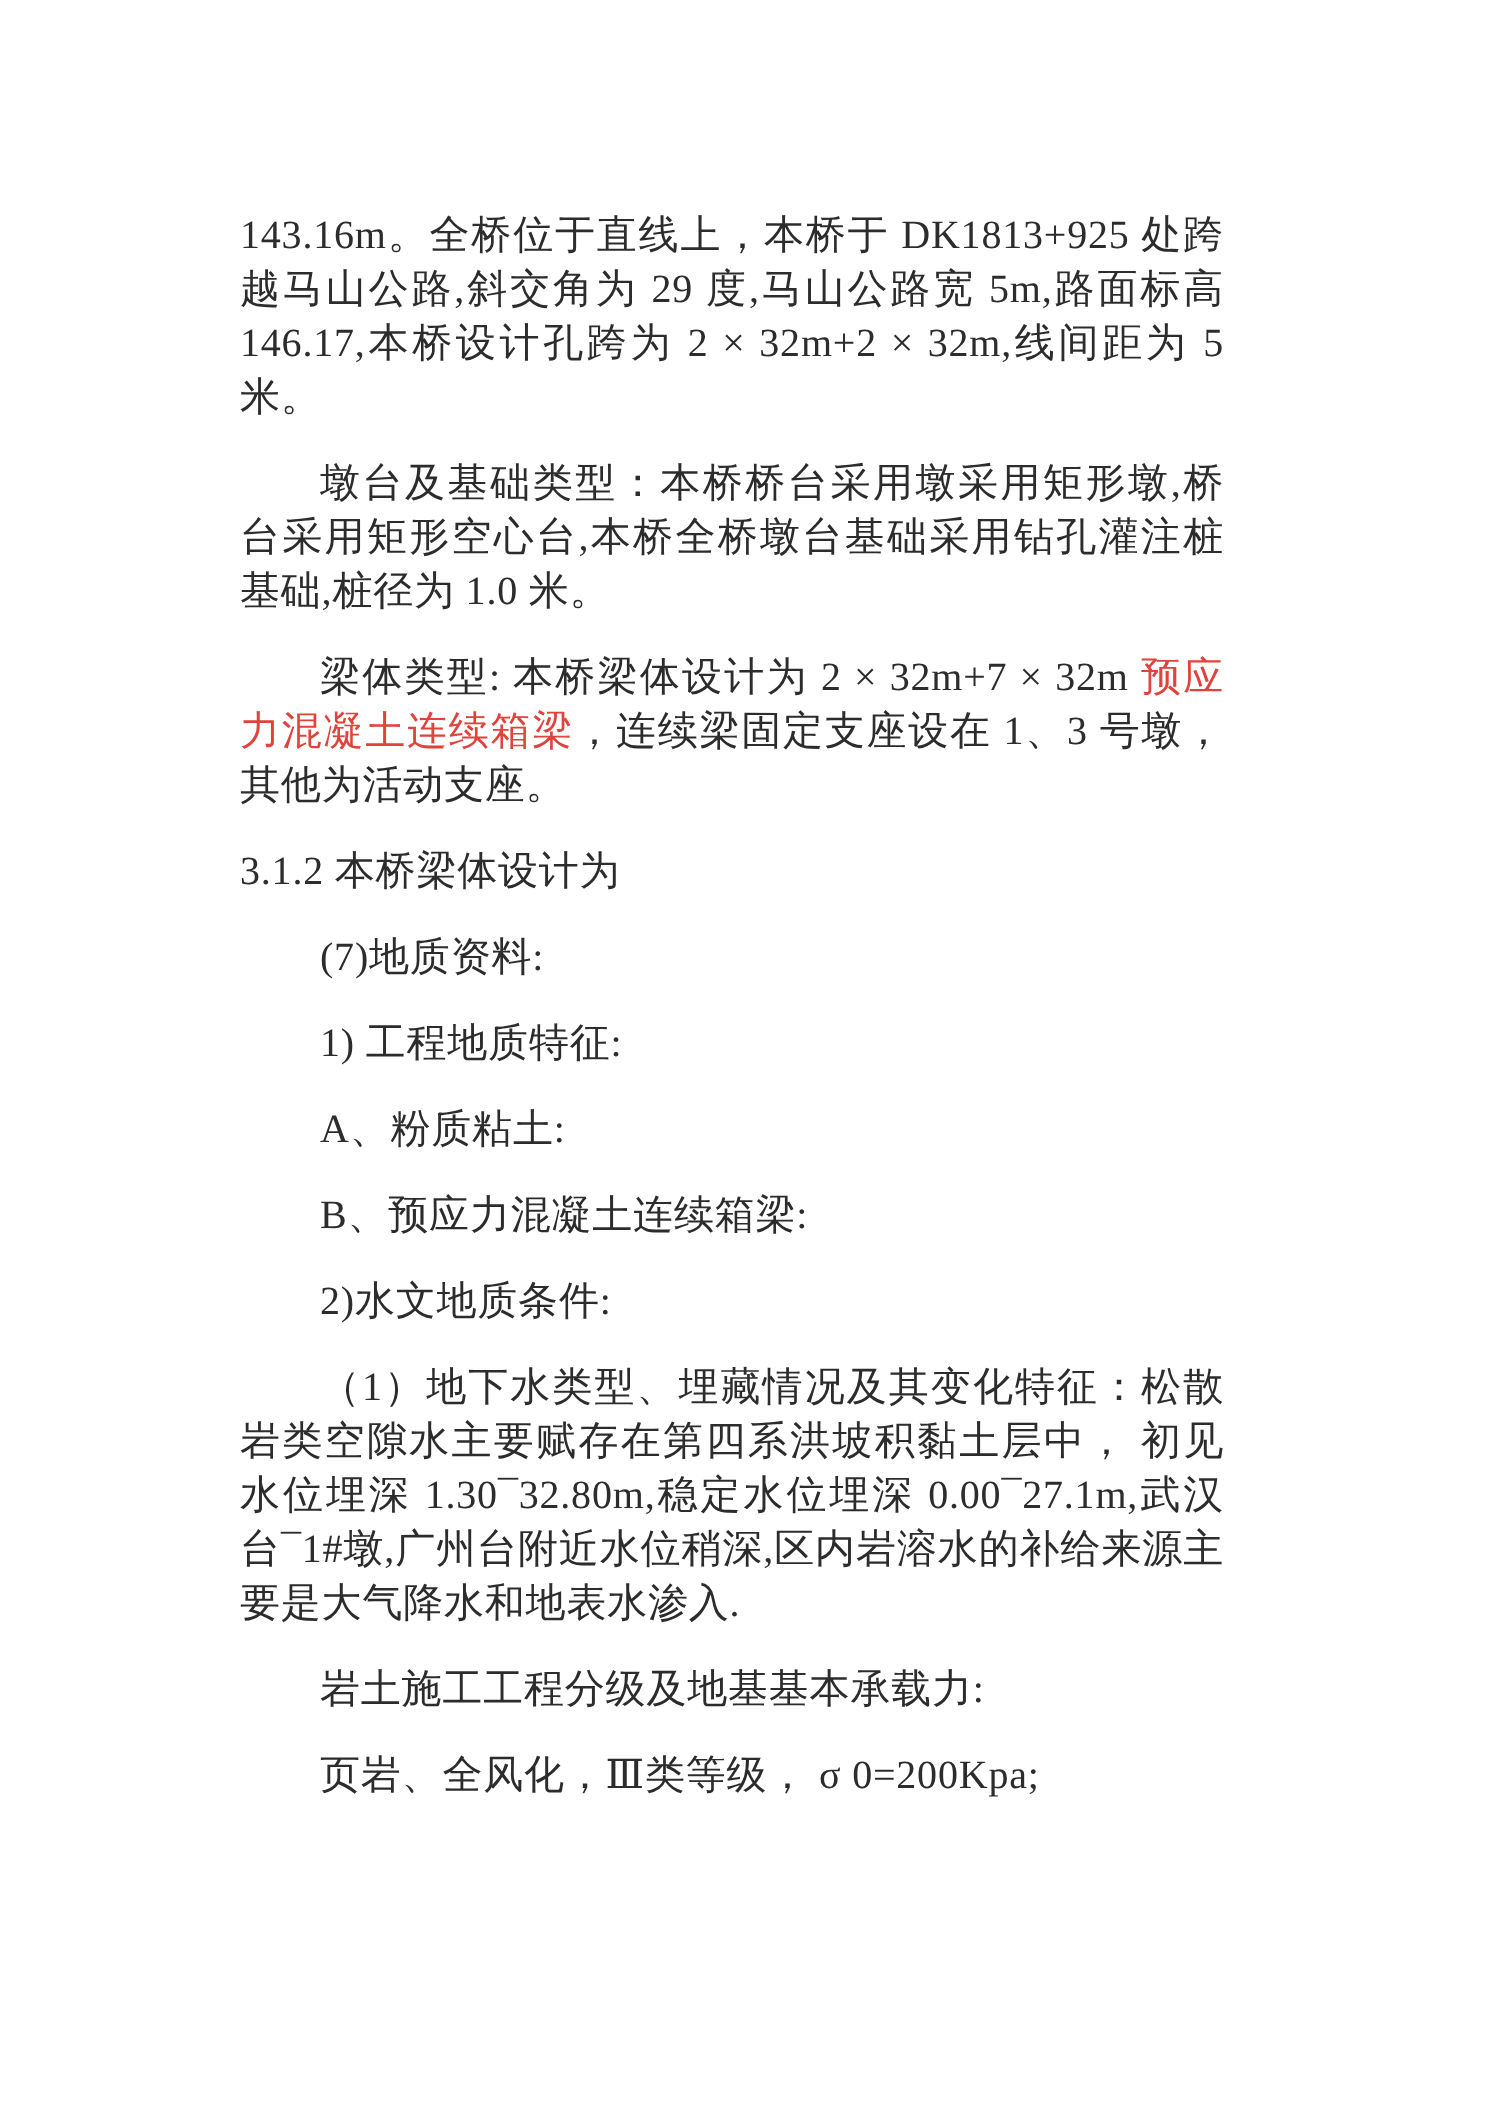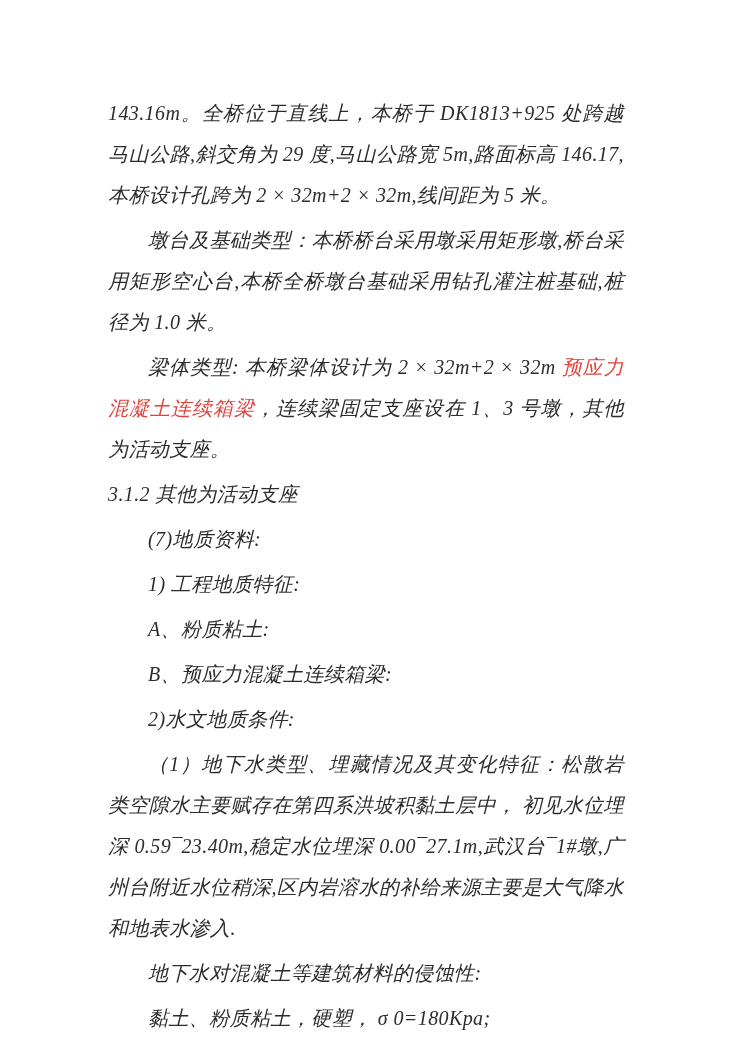--- a/index.html
+++ b/index.html
@@ -14,49 +14,47 @@
     overflow: hidden;
     font-family: "Liberation Serif", "DejaVu Serif", serif;
   }
   .page-content {
     position: absolute;
     left: 104px;
     top: 89px;
     width: 524px;
   }
   .para {
-    margin: 4px;
+    margin: 16px;
     font-size: 20px;
-    line-height: 41px;
+    line-height: 27px;
     color: #2c2c2c;
     text-align: justify;
     letter-spacing: 0.4px;
     word-break: break-word;
-    font-style: italic;
   }
   .para.indent {
     text-indent: 2em;
   }
   .para.heading {
     text-indent: 0;
   }
   .run-red {
     color: var(--red-color, #e0433c);
   }
 </style>
 </head>
 <body style="background: rgb(255, 255, 255);">
 
 <main class="page-content">
     <p class="para"><span class="run">143.16m。全桥位于直线上，本桥于 DK1813+925 处跨越马山公路,斜交角为 29 度,马山公路宽 5m,路面标高 146.17,本桥设计孔跨为 2 × 32m+2 × 32m,线间距为 5 米。</span></p>
     <p class="para indent"><span class="run">墩台及基础类型：本桥桥台采用墩采用矩形墩,桥台采用矩形空心台,本桥全桥墩台基础采用钻孔灌注桩基础,桩径为 1.0 米。</span></p>
-    <p class="para indent"><span class="run">梁体类型: 本桥梁体设计为 2 × 32m+2 × 32m </span><span class="run-red">预应力混凝土连续箱梁</span><span class="run">，连续梁固定支座设在 1、3 号墩，其他为活动支座。</span></p>
-    <p class="para heading"><span class="run">3.1.2 其他为活动支座</span></p>
+    <p class="para indent"><span class="run">梁体类型: 本桥梁体设计为 2 × 32m+7 × 32m </span><span class="run-red">预应力混凝土连续箱梁</span><span class="run">，连续梁固定支座设在 1、3 号墩，其他为活动支座。</span></p>
+    <p class="para heading"><span class="run">3.1.2 本桥梁体设计为</span></p>
     <p class="para indent"><span class="run">(7)地质资料:</span></p>
     <p class="para indent"><span class="run">1) 工程地质特征:</span></p>
     <p class="para indent"><span class="run">A、粉质粘土:</span></p>
     <p class="para indent"><span class="run">B、预应力混凝土连续箱梁:</span></p>
     <p class="para indent"><span class="run">2)水文地质条件:</span></p>
-    <p class="para indent"><span class="run">（1）地下水类型、埋藏情况及其变化特征：松散岩类空隙水主要赋存在第四系洪坡积黏土层中， 初见水位埋深 0.59¯23.40m,稳定水位埋深 0.00¯27.1m,武汉台¯1#墩,广州台附近水位稍深,区内岩溶水的补给来源主要是大气降水和地表水渗入.</span></p>
-    <p class="para indent"><span class="run">地下水对混凝土等建筑材料的侵蚀性:</span></p>
-    <p class="para indent"><span class="run">黏土、粉质粘土，硬塑， σ 0=180Kpa;</span></p>
+    <p class="para indent"><span class="run">（1）地下水类型、埋藏情况及其变化特征：松散岩类空隙水主要赋存在第四系洪坡积黏土层中， 初见水位埋深 1.30¯32.80m,稳定水位埋深 0.00¯27.1m,武汉台¯1#墩,广州台附近水位稍深,区内岩溶水的补给来源主要是大气降水和地表水渗入.</span></p>
+    <p class="para indent"><span class="run">岩土施工工程分级及地基基本承载力:</span></p>
     <p class="para indent"><span class="run">页岩、全风化，Ⅲ类等级， σ 0=200Kpa;</span></p>
   </main>
 
 </body></html>

